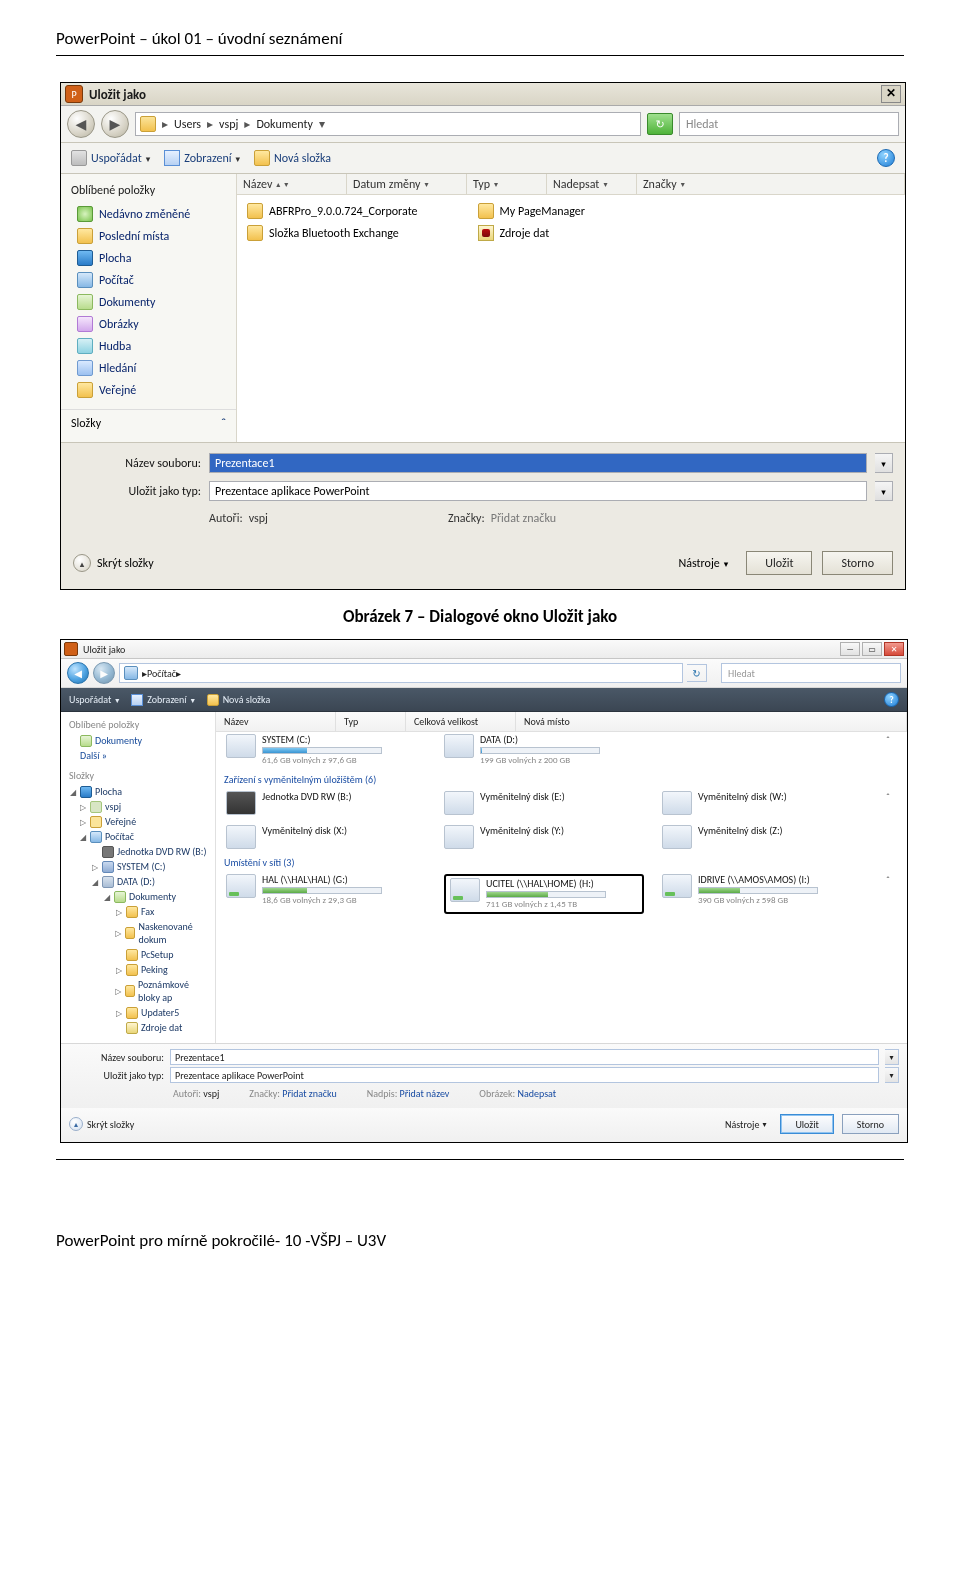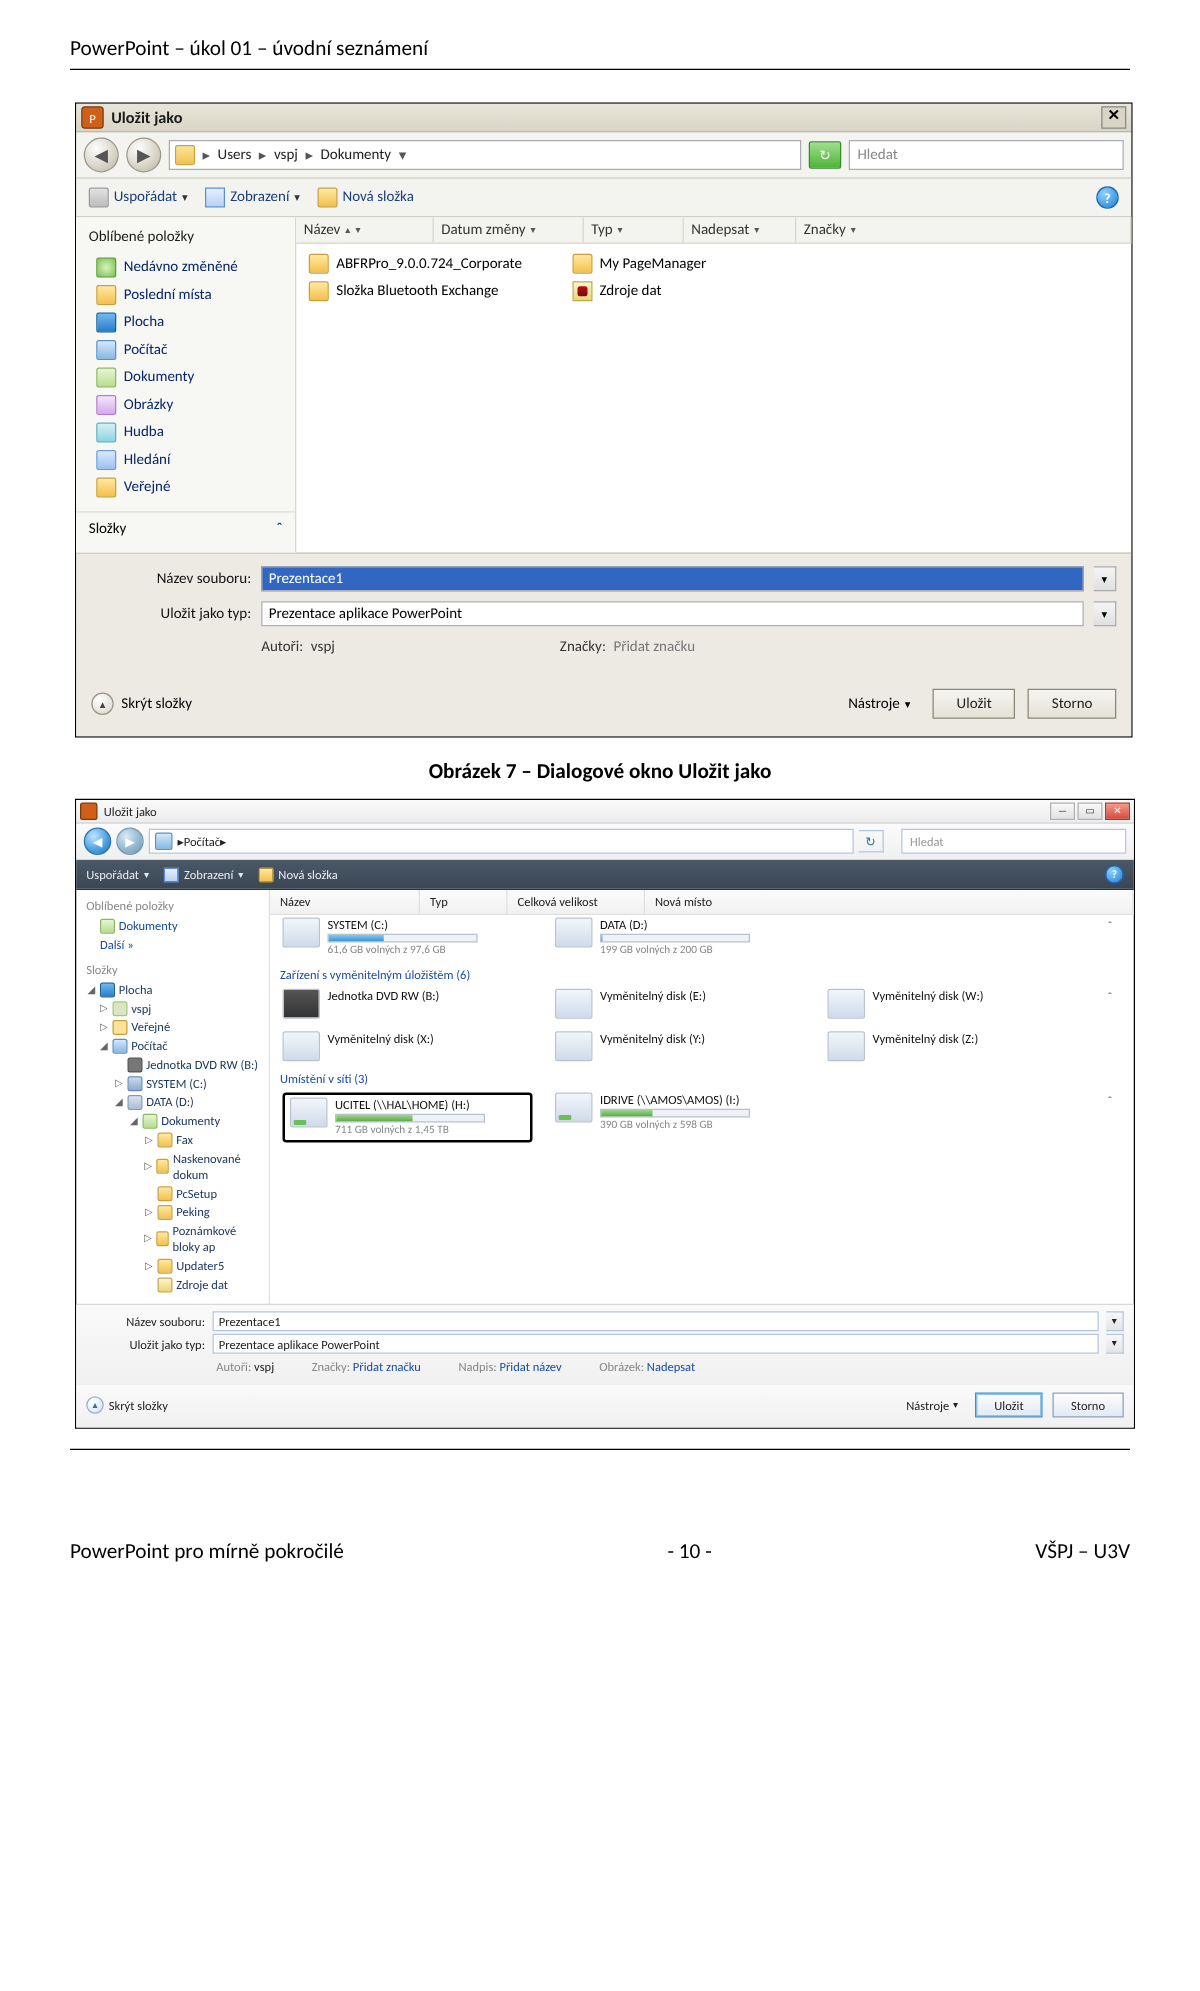--- a/index.html
+++ b/index.html
@@ -48,21 +48,21 @@
   .sic-doc{background:linear-gradient(#e7f5d6,#b8dc8c);border:1px solid #8cb95f;}
   .sic-img{background:linear-gradient(#f5e6fc,#d2a9ec);border:1px solid #b17ad5;}
   .sic-mus{background:linear-gradient(#d6f0f5,#8fd3e2);border:1px solid #5faec0;}
   .sic-search{background:linear-gradient(#d9e9ff,#9cc1f0);border:1px solid #6f9ad0;}
   .side-folders{padding:6px 10px;margin-top:8px;border-top:1px solid #ddd;display:flex;align-items:center;justify-content:space-between;}
   .up{color:#1a3e7a;font-weight:bold;}
   .content{flex:1;}
   .colhead{display:flex;background:#f3f3f0;border-bottom:1px solid #d9d6ca;}
   .ch{padding:3px 6px;border-right:1px solid #d9d6ca;display:flex;align-items:center;gap:4px;color:#333;}
   .ch .dd{font-size:8px;color:#555;}
-  .files{display:flex;gap:40px;padding:8px 10px 180px 10px;text-align:right;}
+  .files{display:flex;gap:60px;padding:8px 10px 180px 10px;text-align:right;}
   .fcol{display:flex;flex-direction:column;gap:6px;}
   .fitem{display:flex;align-items:center;gap:6px;}
   .fico-folder{width:16px;height:16px;background:linear-gradient(#ffe8a0,#f2c14e);border:1px solid #caa038;border-radius:2px;}
   .fico-db{width:16px;height:16px;background:linear-gradient(#fff5d0,#e9d67a);border:1px solid #bfa947;position:relative;}
   .fico-db::after{content:"";position:absolute;inset:3px;background:linear-gradient(#b90e0e,#7a0a0a);border-radius:2px;}
 
   .formrow{display:flex;align-items:center;gap:8px;padding:4px 12px;background:#eceae3;}
   .formrow.first{border-top:1px solid #c8c5b8;padding-top:10px;}
   .flabel{width:128px;text-align:right;color:#111;}
   .finput{flex:1;height:20px;background:#fff;border:1px solid #abadb3;padding:0 5px;display:flex;align-items:center;}
@@ -145,21 +145,21 @@
   .w2meta{display:flex;gap:30px;padding:3px 0 6px 104px;}
   .w2meta .mg{color:#888;}
   .w2meta .ml{color:#1a4da3;}
   .w2btnbar{display:flex;align-items:center;padding:6px 8px 8px 8px;gap:8px;background:linear-gradient(#fafafa,#f0f0f0);}
   .w2hide{display:flex;align-items:center;gap:4px;}
   .w2hide .cc{width:14px;height:14px;border-radius:50%;border:1px solid #9aafcb;background:radial-gradient(circle at 35% 30%,#fff,#d3e0f0);display:flex;align-items:center;justify-content:center;font-size:8px;color:#3a6aa3;}
   .w2bn{height:20px;padding:0 14px;border:1px solid #8aa0bd;background:linear-gradient(#fdfdfe,#e1e9f3);display:flex;align-items:center;}
   .w2bn.def{border:1px solid #3a8cd6;box-shadow:0 0 0 1px #8fc3f0 inset;}
 
   
-  .footer{display:flex;justify-content:space-between;font-size:17px;margin-top:70px;}
+  .footer{display:flex;font-size:17px;margin-top:70px;}
   hr.bottom{border-top:1px solid #000;margin:4px 0 6px 0;}
 </style>
 </head>
 <body>
 
 <div class="page">
   <div class="page-title">PowerPoint – úkol 01 – úvodní seznámení</div>
   <hr>
 
   <div class="fig-wrap">
@@ -533,20 +533,28 @@
             <div class="w2cell">
                 <div class="drv"></div>
                 <div class="info">
                   <span class="nm">Vyměnitelný disk (Z:)</span>
                 </div>
               </div>
           </div>
 
           <div class="w2group">Umístění v síti (3)</div>
           <div class="w2row">
+            <div class="w2cell">
+              <div class="drv net"></div>
+              <div class="info">
+                  <span class="nm">HAL (\\HAL\HAL) (G:)</span>
+                  <div class="bar b37g"></div>
+                  <span class="fr">18,6 GB volných z 29,3 GB</span>
+                </div>
+            </div>
             <div class="w2cell hl">
               <div class="drv net"></div>
               <div class="info">
                   <span class="nm">UCITEL (\\HAL\HOME) (H:)</span>
                   <div class="bar b52"></div>
                   <span class="fr">711 GB volných z 1,45 TB</span>
                 </div>
             </div>
             <div class="w2cell">
               <div class="drv net"></div>

